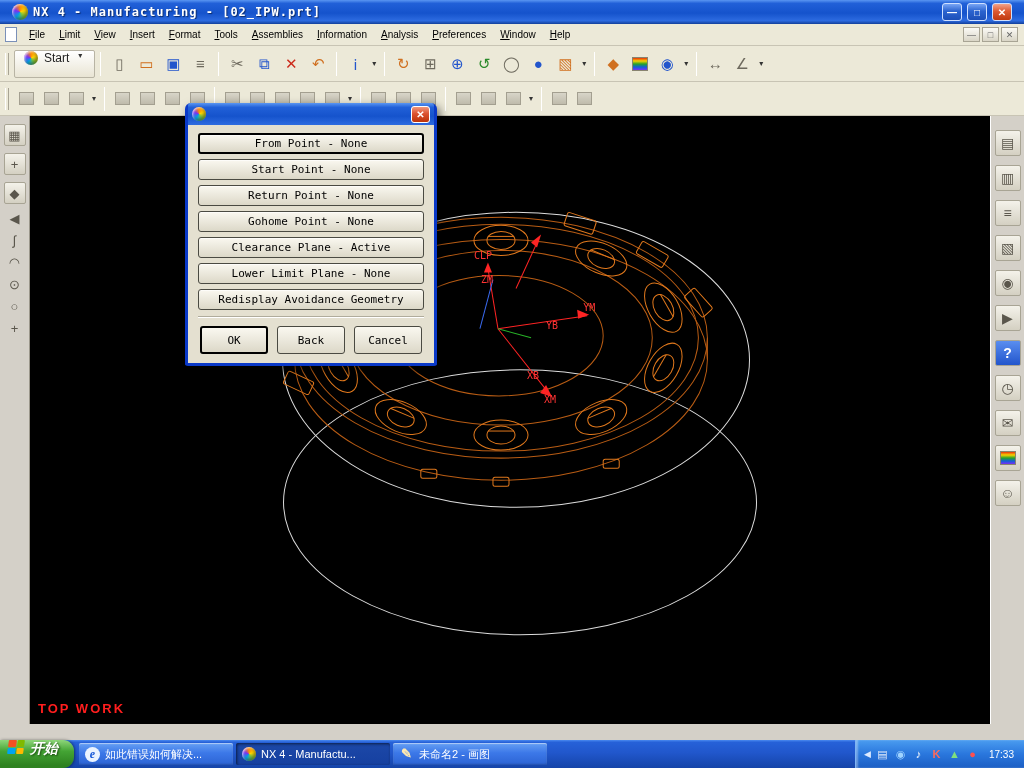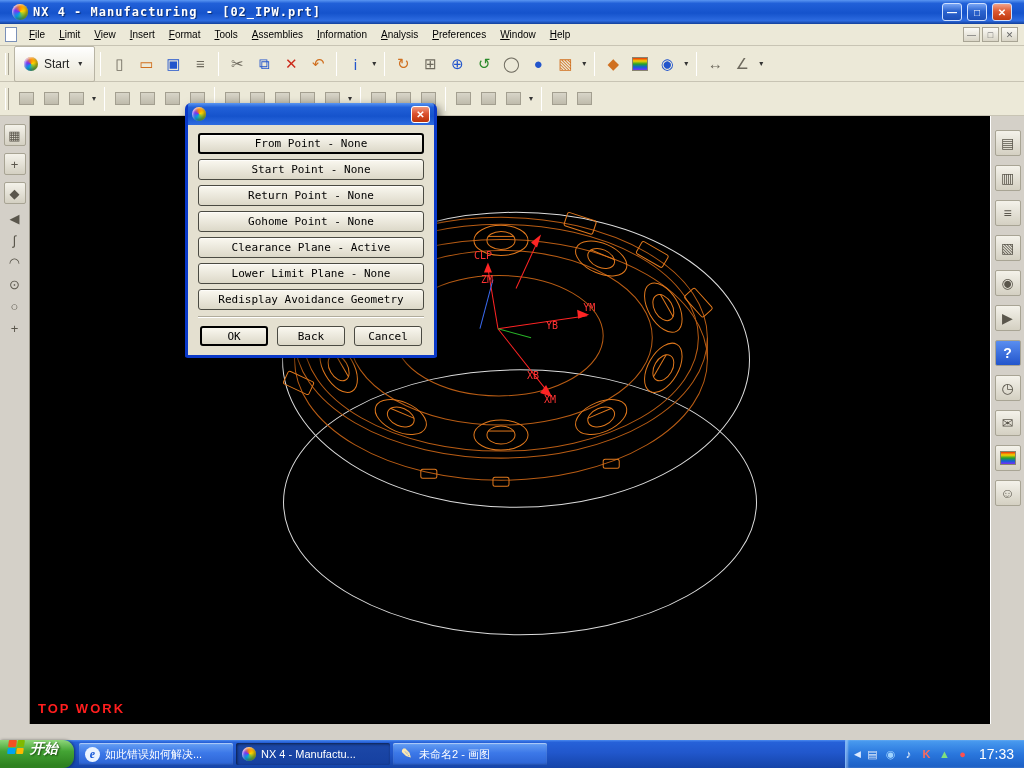--- a/index.html
+++ b/index.html
@@ -23,21 +23,21 @@
   .cbtn{width:17px;height:15px;background:linear-gradient(#fbfaf6,#d9d5c6);border:1px solid #a8a494;font-size:9px;display:flex;align-items:center;justify-content:center;color:#666}
 
   
   .toolbar{height:36px;background:#ece9d8;border-bottom:1px solid #c8c4b4;display:flex;align-items:center;padding:0 4px;gap:1px}
   .toolbar.second{height:34px}
   .grip{width:4px;height:22px;border-left:1px solid #fff;border-right:1px solid #a8a494;margin:0 4px 0 1px}
   .sep{width:1px;height:24px;background:#a8a494;border-right:1px solid #fff;margin:0 4px}
   .tb{width:26px;height:26px;display:flex;align-items:center;justify-content:center;background:transparent;border:1px solid transparent;font-size:15px;color:#4a4a42;cursor:default}
   .caret{font-size:8px;color:#333;width:10px;text-align:center}
   .c-blue{color:#2255cc}.c-red{color:#cc2a1a}.c-green{color:#2a8a2a}.c-orange{color:#d07020}.c-gray{color:#6e6a5e}
-  .start-btn{height:36px;display:flex;align-items:center;gap:6px;padding:0 9px;background:linear-gradient(#ffffff,#e9e5d4);border:1px solid #b8b4a4;border-radius:2px;font-size:12px;color:#222;cursor:default}
+  .start-btn{height:28px;display:flex;gap:6px;padding:0 9px;background:linear-gradient(#ffffff,#e9e5d4);border:1px solid #b8b4a4;border-radius:2px;font-size:12px;color:#222;cursor:default}
   .ghost-btn{width:24px;height:24px;display:flex;align-items:center;justify-content:center}
   .gbox{width:15px;height:13px;border:1px solid #a39f90;background:linear-gradient(#d8d5c8,#bfbbac);display:inline-block}
   .rainbow{width:16px;height:14px;background:linear-gradient(180deg,#e8340c,#f8d000,#27a327,#1060d8,#7b2ff2);display:inline-block;border:1px solid #88846f}
 
   
   .promptbar{height:16px;background:#d7d4c7;border-bottom:1px solid #b0ac9c;font:bold 11px "DejaVu Sans Mono",monospace;padding:1px 4px;color:#000}
 
   
   .workspace{display:flex;height:608px}
   .side-l{width:30px;background:#d4d0c8;display:flex;flex-direction:column;align-items:center;padding-top:8px;gap:7px;border-right:1px solid #9a968a}
@@ -60,41 +60,41 @@
 
   
   .dialog{position:absolute;left:185px;top:103px;width:252px;z-index:60;border:3px solid #0a39c8;border-top:none;border-radius:6px 6px 3px 3px;background:#e4e0d0;box-shadow:3px 4px 10px rgba(0,0,0,.55)}
   .dlg-title{height:22px;border-radius:3px 3px 0 0;background:linear-gradient(180deg,#5a96f2,#2160d8 20%,#1553cc 60%,#2d6be0);display:flex;align-items:center;padding:0 4px}
   .dlg-close{margin-left:auto;width:19px;height:17px;border-radius:3px;border:1px solid #fff;background:linear-gradient(#f0977c,#dc5230 45%,#bc3208);color:#fff;font:bold 10px "Liberation Sans",sans-serif;display:flex;align-items:center;justify-content:center;cursor:default}
   .dlg-body{padding:8px 10px 9px}
   .dlg-btn{display:block;width:100%;height:21px;margin-bottom:5px;background:linear-gradient(#faf8f0,#dcd8c8);border:1px solid #4a4a42;border-radius:3px;font:11px "DejaVu Sans Mono",monospace;color:#000;box-shadow:inset 0 1px 0 rgba(255,255,255,.6);cursor:default}
   .dlg-btn.first{border:2px solid #000}
   .dlg-sep{height:2px;border-top:1px solid #b0ac9c;border-bottom:1px solid #fff;margin:6px 0 8px}
   .dlg-actions{display:flex;justify-content:space-between;padding:0 2px}
-  .act{width:68px;height:20px;background:linear-gradient(#faf8f0,#dcd8c8);border:1px solid #4a4a42;border-radius:3px;font:11px "DejaVu Sans Mono",monospace;cursor:default}
+  .act{width:68px;height:28px;background:linear-gradient(#faf8f0,#dcd8c8);border:1px solid #4a4a42;border-radius:3px;font:11px "DejaVu Sans Mono",monospace;cursor:default}
   .act.ok{border:2px solid #000}
 
   
   .taskbar{position:absolute;left:0;bottom:0;width:1024px;height:28px;background:linear-gradient(180deg,#4a8af0 0%,#2661d8 8%,#2157cc 45%,#1544a8 100%);display:flex;align-items:stretch;z-index:80}
   .start{display:flex;gap:6px;padding:0 16px 0 8px;background:linear-gradient(180deg,#8ed67a,#44a434 40%,#2e8220 90%);border:none;border-radius:0 11px 11px 0;box-shadow:1px 0 3px rgba(0,0,0,.45);color:#fff;font:bold italic 14px "Liberation Sans",sans-serif;text-shadow:1px 1px 2px #1a4a10;cursor:default}
   .winflag{width:16px;height:14px;display:grid;grid-template-columns:1fr 1fr;grid-template-rows:1fr 1fr;gap:1px;transform:skewX(-8deg)}
   .winflag i{border-radius:1px}
   .winflag i:nth-child(1){background:#f25022}.winflag i:nth-child(2){background:#7fba00}
   .winflag i:nth-child(3){background:#00a4ef}.winflag i:nth-child(4){background:#ffb900}
   .tasks{display:flex;gap:3px;align-items:center;padding:0 5px;flex:1;overflow:hidden}
   .task{width:154px;height:22px;display:flex;align-items:center;gap:5px;padding:0 6px;border:none;border-radius:2px;color:#fff;font-size:11px;background:linear-gradient(#66a0f4,#3c78e8 45%,#2c63d4);box-shadow:inset 0 1px 1px rgba(255,255,255,.5),inset 0 -1px 2px rgba(0,0,0,.2);overflow:hidden;white-space:nowrap;cursor:default}
   .task.active{background:linear-gradient(#1c48a8,#1640a0);box-shadow:inset 1px 1px 3px rgba(0,0,0,.6)}
   .tlabel{overflow:hidden;text-overflow:ellipsis;white-space:nowrap}
   .ticon{width:15px;height:15px;flex:0 0 auto;display:flex;align-items:center;justify-content:center;font:bold italic 13px "Liberation Serif",serif;color:#fff}
   .ticon.ie{background:#eaf3ff;color:#1a5ad8;border-radius:50%;font-size:12px}
   .ticon.paint{font-style:normal;color:#ffe9b0}
   .tray{display:flex;align-items:center;gap:5px;padding:0 10px 0 8px;background:linear-gradient(180deg,#4a9cf0,#2a77dd 50%,#1b5ec4);border-left:1px solid #7fb4f4;box-shadow:inset 2px 0 2px rgba(255,255,255,.35)}
   .tray-ic{font-size:11px;width:13px;text-align:center;cursor:default}
   .chev{color:#dceaff;font-size:9px;cursor:default}
-  .clock{color:#fff;font-size:14px;padding-left:5px}
+  .clock{color:#fff;font-size:10px;padding-left:5px}
 </style>
 </head>
 <body>
 
 <div class="screen">
 
   <div class="titlebar">
     <span class="nx-logo"></span>
     <span class="title-text">NX 4 - Manufacturing - [02_IPW.prt]</span>
     <span class="winbtn">—</span>

